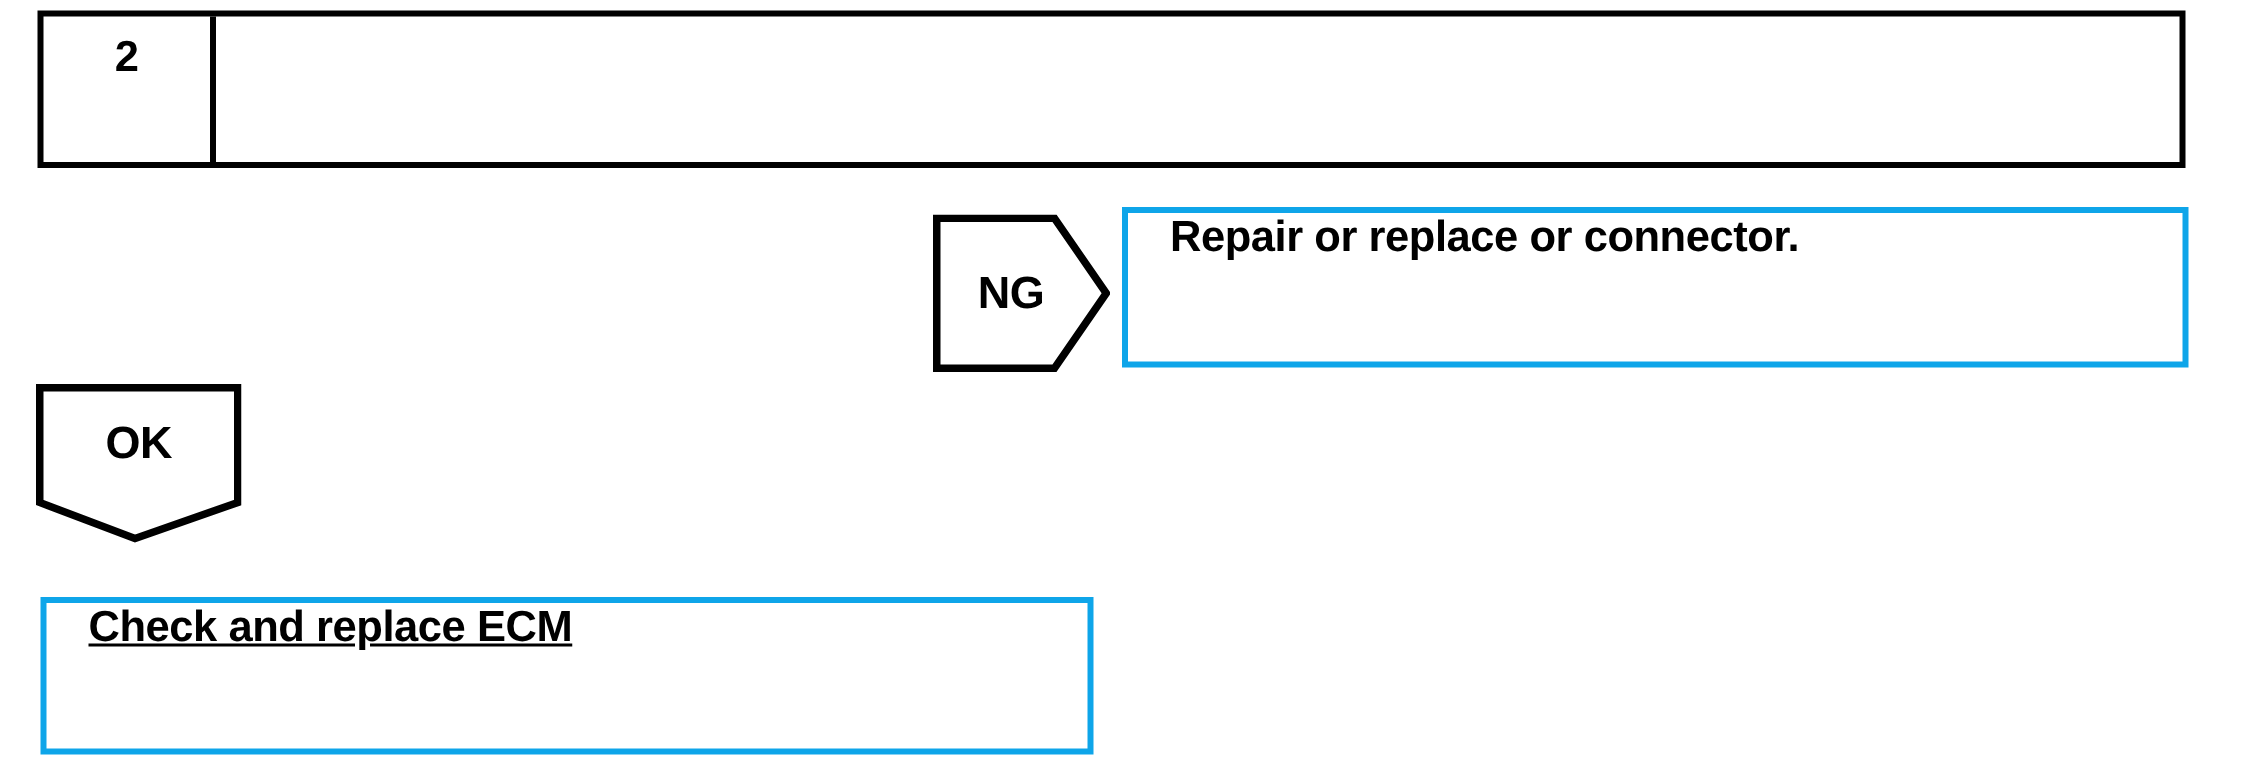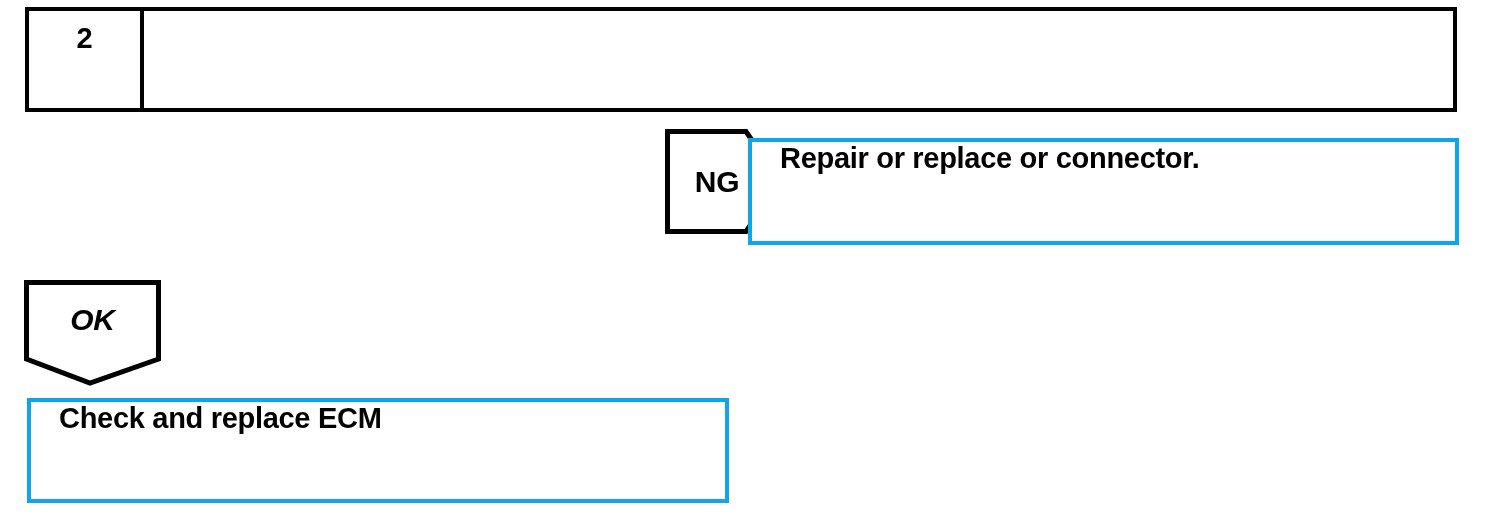--- a/index.html
+++ b/index.html
@@ -62,37 +62,35 @@
   .tag .tag-label {
     position: absolute;
     display: flex;
     align-items: center;
     justify-content: center;
     font-size: 30px;
     letter-spacing: -0.3px;
   }
   .ng-tag {
     left: 622px;
-    top: 129px;
+    top: 143px;
     width: 118px;
     height: 105px;
-    margin-left: 43px;
   }
   .ng-tag .tag-label {
     left: 0;
     top: 0;
     width: 104px;   
     height: 105px;
   }
   .ok-tag {
     left: 24px;
-    top: 280px;
+    top: 256px;
     width: 149px;
     height: 106px;
-    font-style: italic;
   }
   .ok-tag .tag-label {
     left: 0;
     top: 0;
     width: 137px;
     height: 80px;   
   }
 
   
   .action-box {
@@ -111,20 +109,21 @@
     width: 711px;
     height: 107px;
     padding-left: 28px;
   }
   .ok-action-box {
     left: 27px;
     top: 398px;
     width: 702px;
     height: 105px;
     padding-left: 28px;
+    text-decoration: underline;
   }
 </style>
 </head>
 <body>
 
 <div class="canvas">
 
   <div class="step-box">
     <div class="step-number">2</div>
   </div>

